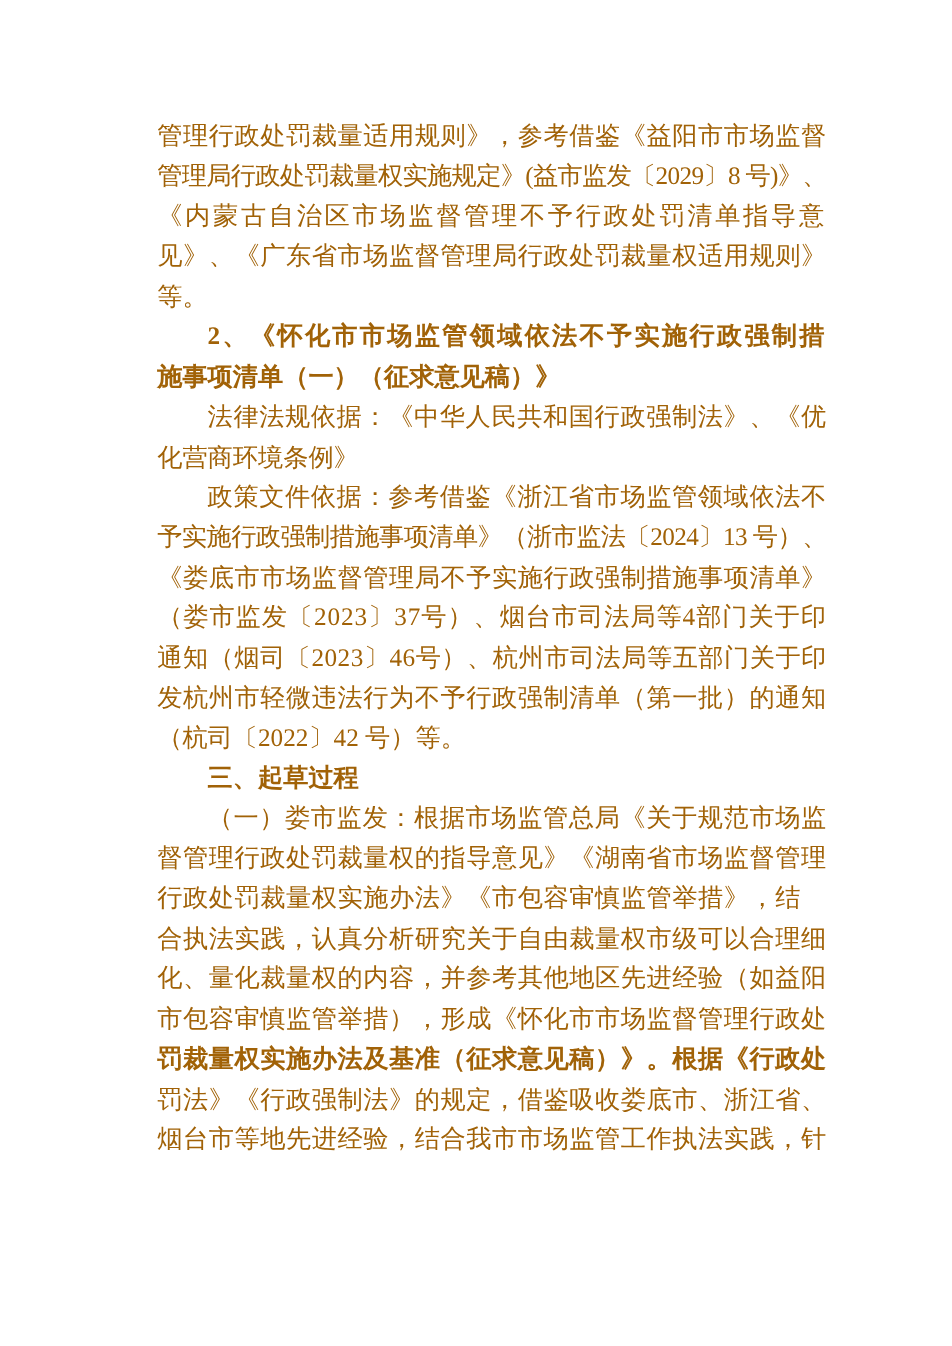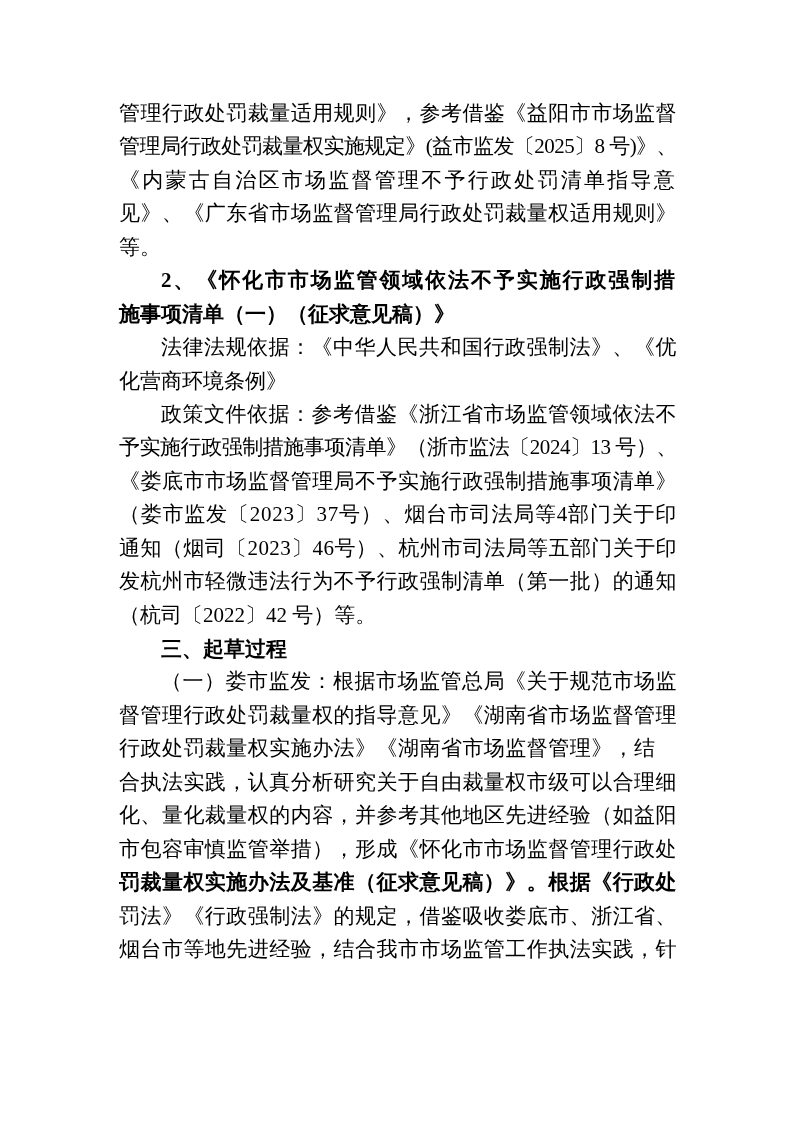--- a/index.html
+++ b/index.html
@@ -40,41 +40,41 @@
   }
   .style-heading-sans {
     font-family: "Liberation Sans", sans-serif;
     font-weight: 700;
   }
 </style>
 </head>
 <body style="background: rgb(255, 255, 255);">
 
 <div class="page">
-  <div class="text-block" id="text-block" style="color: #000000;">
+  <div class="text-block" id="text-block" style="color: #a16207; margin-left: 12px;">
       <div class="line style-body"><span style="letter-spacing: 0.462px;">管理行政处罚裁量适用规则》，参考借鉴《益阳市市场监督</span></div>
-      <div class="line style-body"><span style="letter-spacing: -0.555px;">管理局行政处罚裁量权实施规定》(益市监发〔2025〕8 号)》、</span></div>
+      <div class="line style-body"><span style="letter-spacing: -0.555px;">管理局行政处罚裁量权实施规定》(益市监发〔2029〕8 号)》、</span></div>
       <div class="line style-body"><span style="letter-spacing: 2.25px;">《内蒙古自治区市场监督管理不予行政处罚清单指导意</span></div>
       <div class="line style-body"><span style="letter-spacing: 0.462px;">见》、《广东省市场监督管理局行政处罚裁量权适用规则》</span></div>
       <div class="line style-body"><span>等。</span></div>
       <div class="line style-heading-serif indent2"><span style="letter-spacing: 1.891px; text-align: right;">2、《怀化市市场监管领域依法不予实施行政强制措</span></div>
       <div class="line style-heading-serif"><span>施事项清单（一）（征求意见稿）》</span></div>
       <div class="line style-body indent2"><span style="letter-spacing: 0.5px;">法律法规依据：《中华人民共和国行政强制法》、《优</span></div>
       <div class="line style-body"><span>化营商环境条例》</span></div>
       <div class="line style-body indent2"><span style="letter-spacing: 0.5px;">政策文件依据：参考借鉴《浙江省市场监管领域依法不</span></div>
       <div class="line style-body"><span style="letter-spacing: -0.46px;">予实施行政强制措施事项清单》（浙市监法〔2024〕13 号）、</span></div>
       <div class="line style-body"><span style="letter-spacing: 0.462px;">《娄底市市场监督管理局不予实施行政强制措施事项清单》</span></div>
       <div class="line style-body"><span style="letter-spacing: 0.776px;">（娄市监发〔2023〕37号）、烟台市司法局等4部门关于印</span></div>
       <div class="line style-body"><span style="letter-spacing: 0.414px;">通知（烟司〔2023〕46号）、杭州市司法局等五部门关于印</span></div>
       <div class="line style-body"><span style="letter-spacing: 0.462px;">发杭州市轻微违法行为不予行政强制清单（第一批）的通知</span></div>
       <div class="line style-body"><span>（杭司〔2022〕42 号）等。</span></div>
       <div class="line style-heading-sans indent2"><span>三、起草过程</span></div>
       <div class="line style-body indent2"><span style="letter-spacing: 0.5px;">（一）娄市监发：根据市场监管总局《关于规范市场监</span></div>
       <div class="line style-body"><span style="letter-spacing: 0.462px;">督管理行政处罚裁量权的指导意见》《湖南省市场监督管理</span></div>
-      <div class="line style-body"><span style="letter-spacing: 0.462px;">行政处罚裁量权实施办法》《湖南省市场监督管理》，结</span></div>
+      <div class="line style-body"><span style="letter-spacing: 0.462px;">行政处罚裁量权实施办法》《市包容审慎监管举措》，结</span></div>
       <div class="line style-body"><span style="letter-spacing: 0.462px;">合执法实践，认真分析研究关于自由裁量权市级可以合理细</span></div>
       <div class="line style-body"><span style="letter-spacing: 0.462px;">化、量化裁量权的内容，并参考其他地区先进经验（如益阳</span></div>
       <div class="line style-body"><span style="letter-spacing: 0.462px;">市包容审慎监管举措），形成《怀化市市场监督管理行政处</span></div>
       <div class="line style-body"><span style="letter-spacing: 0.462px; font-weight: bold;">罚裁量权实施办法及基准（征求意见稿）》。根据《行政处</span></div>
       <div class="line style-body"><span style="letter-spacing: 0.462px;">罚法》《行政强制法》的规定，借鉴吸收娄底市、浙江省、</span></div>
       <div class="line style-body"><span style="letter-spacing: 0.462px; font-family: Liberation Serif, serif;">烟台市等地先进经验，结合我市市场监管工作执法实践，针</span></div>
     </div>
 </div>
 
 </body></html>

